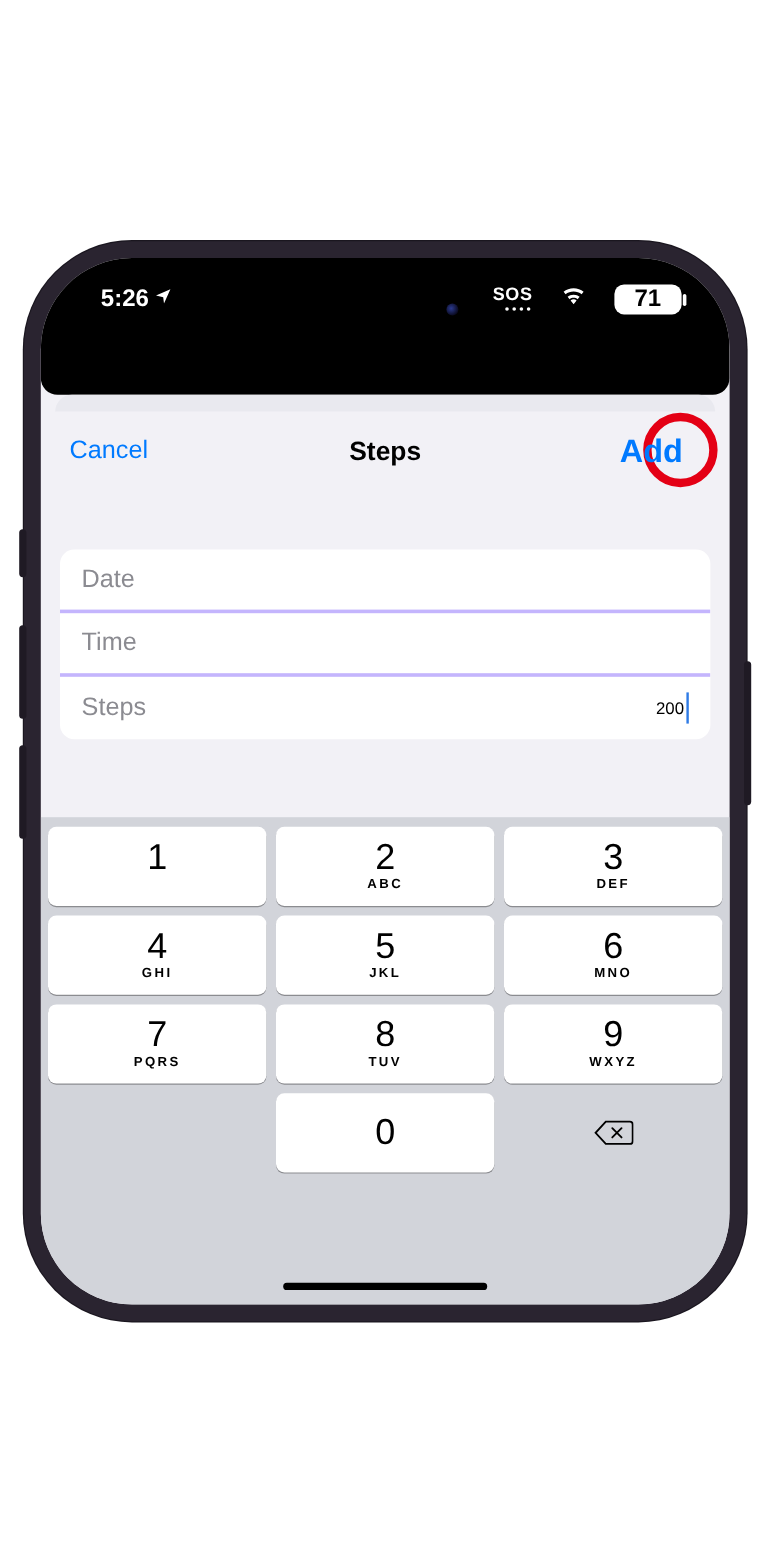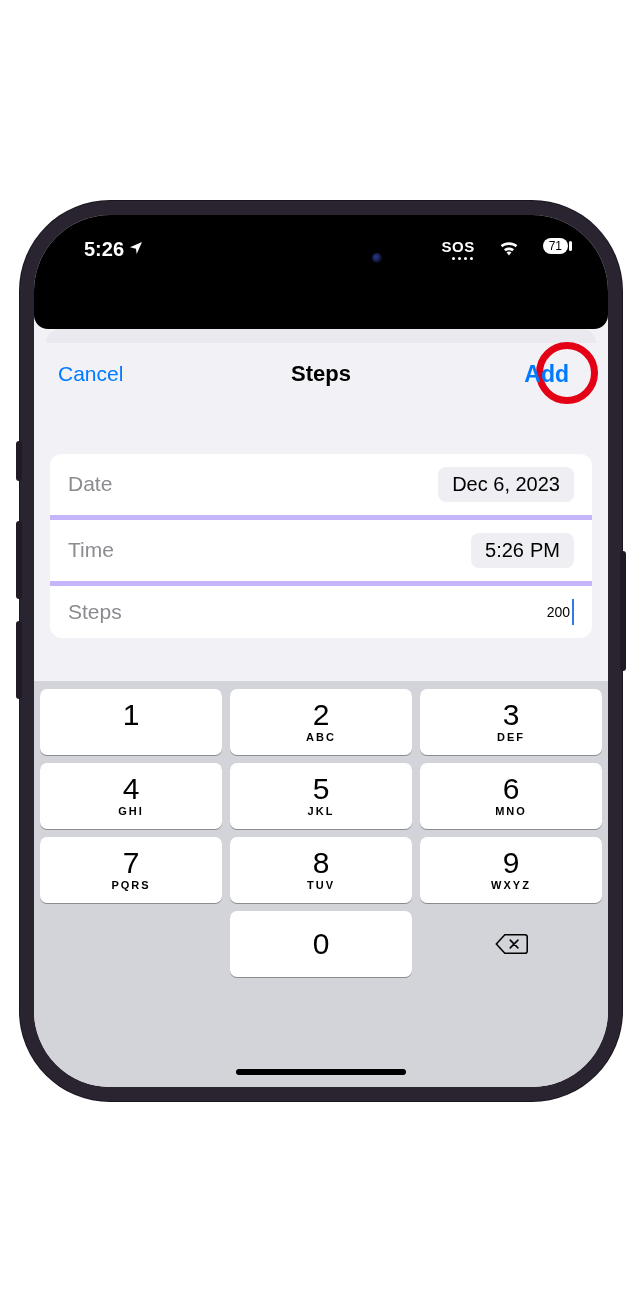--- a/index.html
+++ b/index.html
@@ -51,23 +51,23 @@
   }
   .status-left { display: flex; align-items: center; gap: 4px; }
   .status-right { display: flex; align-items: flex-start; gap: 24px; }
   .loc-icon { display:inline-block; transform: rotate(0deg); }
   .battery-box {
     display: inline-flex;
     align-items: center;
     background: #fff;
     color: #000;
     border-radius: 8px;
-    padding: 1px 6px;
-    font-size: 12px;
-    font-weight: 400;
+    padding: 1px 17px;
+    font-size: 20px;
+    font-weight: 700;
     position: relative;
   }
   .battery-box::after {
     content:"";
     position:absolute; right:-4px; top:50%; transform:translateY(-50%);
     width:3px; height:10px; background:#fff; border-radius:2px;
   }
   .black-gap { height: 54px; background: #000; border-bottom-left-radius: 14px; border-bottom-right-radius: 14px; }
   .sheet-peek {
     margin: 0 12px;
@@ -79,21 +79,21 @@
   .nav-bar {
     display: flex;
     align-items: center;
     justify-content: space-between;
     padding: 18px 39px 16px 24px;
     font-size: 22px;
     position: relative;
   }
   .nav-cancel { color: #007aff; font-size: 21px; }
   .nav-title { font-weight: 600; color:#000; position:absolute; left:50%; transform:translateX(-50%); }
-  .nav-add { color: #007aff; font-weight: 600; font-size: 23px; position: relative; z-index: 2;}
+  .nav-add { color: #007aff; font-weight: 600; font-size: 27px; position: relative; z-index: 2;}
   .add-circle {
     position: absolute;
     right: 10px;
     top: 50%;
     transform: translateY(-50%);
     width: 62px;
     height: 62px;
     border: 7px solid #e40015;
     border-radius: 50%;
     z-index: 1;
@@ -106,21 +106,21 @@
   }
   .row {
     display: flex;
     align-items: center;
     justify-content: space-between;
     padding: 13px 18px;
     font-size: 21px;
     position: relative;
     text-align: center;
   }
-  .row + .row { border-top: 5px solid #c4b5fd; }
+  .row + .row { border-top: 3px solid #c4b5fd; }
   .row-label { color: #8b8b91; }
   .chip {
     background: #efeef3;
     color: #000;
     border-radius: 8px;
     padding: 6px 14px;
     font-size: 20px;
   }
   .chip .ampm { margin-left: 6px; }
   .steps-val { color:#000; font-size:14px; display:flex; align-items:center;}
@@ -236,27 +236,23 @@
     <div class="nav-bar">
       <span class="nav-cancel">Cancel</span>
       <span class="nav-title">Steps</span>
       <span class="nav-add">Add</span>
       <div class="add-circle"></div>
     </div>
 
     <div class="form-card">
       <div class="row">
         <span class="row-label">Date</span>
-        <span class="chip">Dec 6, 2023</span>
       </div>
       <div class="row">
         <span class="row-label">Time</span>
-        <span class="chip">
-          <span>5:26</span><span class="ampm">PM</span>
-        </span>
       </div>
       <div class="row">
         <span class="row-label">Steps</span>
         <span class="steps-val">
           <span>200</span>
             <span class="cursor"></span>
         </span>
       </div>
     </div>
 

